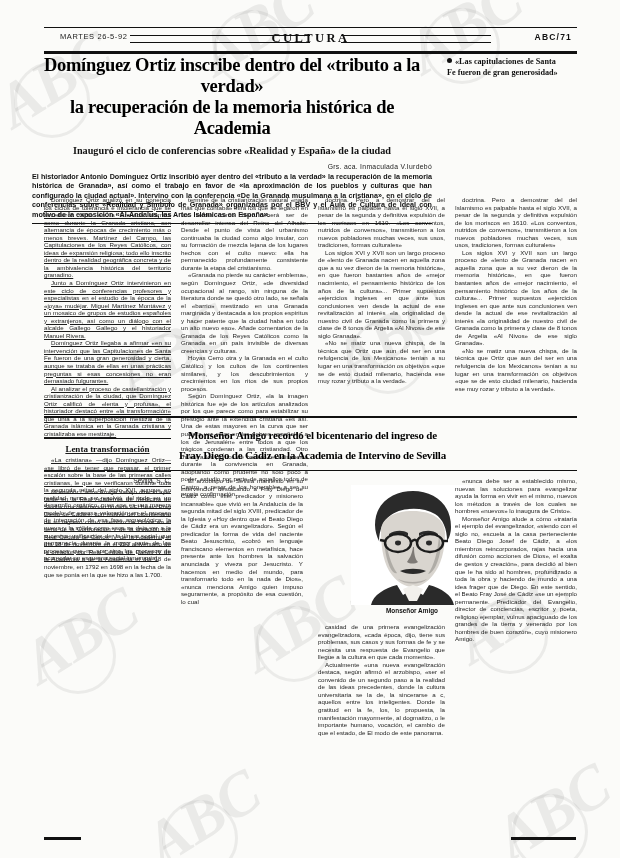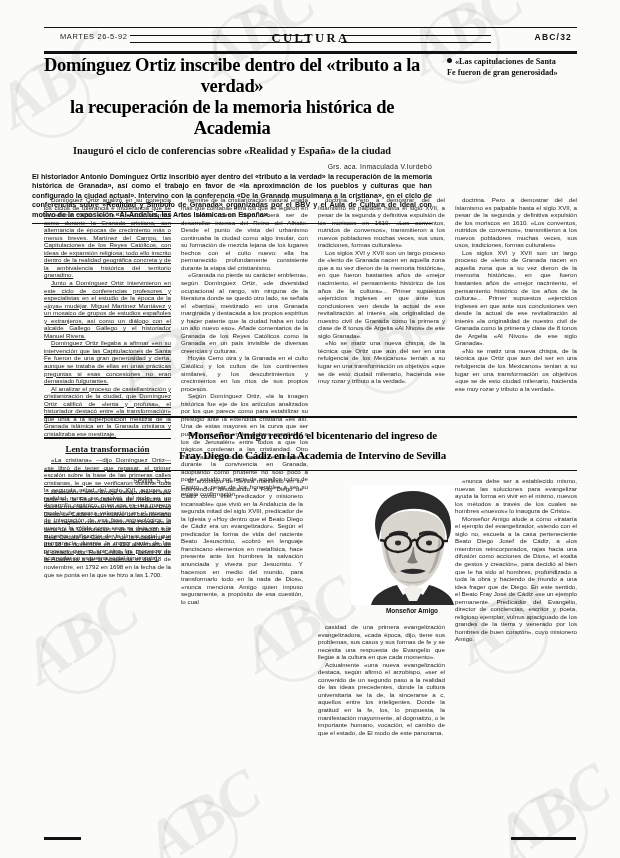--- a/index.html
+++ b/index.html
@@ -370,21 +370,21 @@
   <div class="wm-ring" style="left:512px; top:794px; width:70px; height:70px;"></div>
 
   <div class="masthead">
     <div class="masthead-inner">
       <div class="md-date">MARTES 26-5-92</div>
       <div class="md-rule-a"></div>
       <div class="md-rule-b"></div>
       <div class="md-section">CULTURA</div>
       <div class="md-rule-c"></div>
       <div class="md-rule-d"></div>
-      <div class="md-folio">ABC/32</div>
+      <div class="md-folio">ABC/71</div>
     </div>
   </div>
 
   <div class="story1">
     <div class="hl-wrap">
       <h1 class="headline1">
         <span>Domínguez Ortiz inscribe dentro del «tributo a la verdad»</span>
         <span class="l2">la recuperación de la memoria histórica de Academia</span>
       </h1>
       <div class="kicker">

